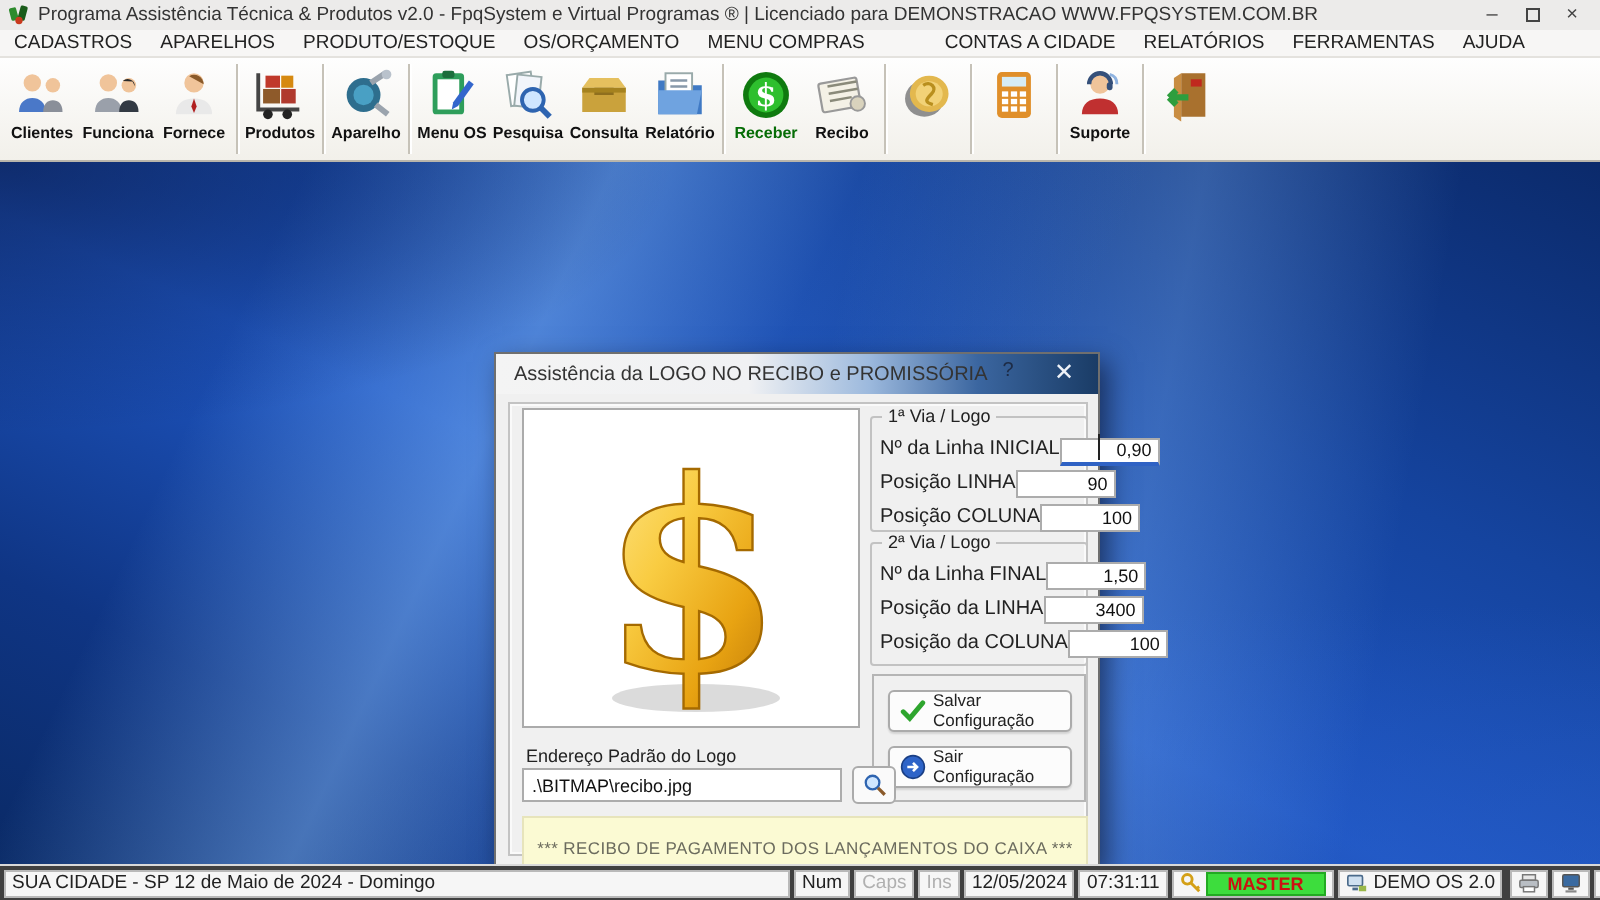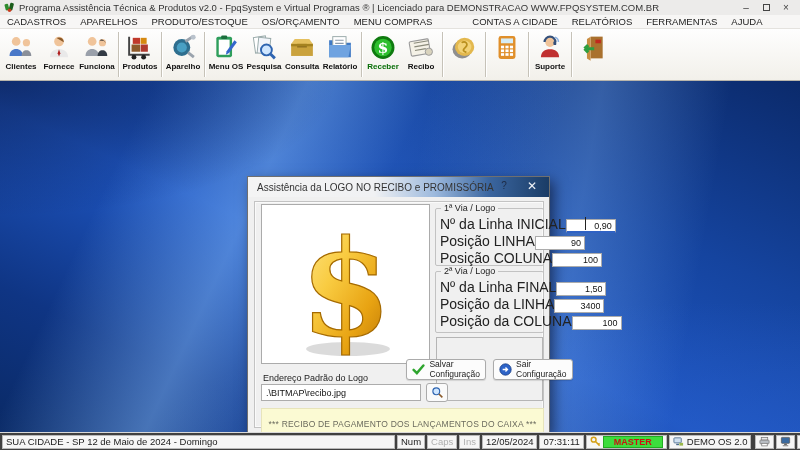--- a/index.html
+++ b/index.html
@@ -44,29 +44,29 @@
   .dlg-close { position:absolute; right:9px; top:2px; font-size:12px; color:#eef2f8; width:16px; text-align:center; }
   .dlg-frame { position:absolute; left:6px; right:5px; top:24px; bottom:5px; border:1px solid #c3c3c3; box-shadow:0 0 0 1px #fafafa inset; }
 
   .img-box { position:absolute; left:13px; top:27px; width:169px; height:160px; background:#ffffff; border:1px solid #ababab; display:flex; align-items:center; justify-content:center; }
   .img-box svg { width:130px; height:150px; }
 
   .grp { position:absolute; left:187px; width:109px; border:1px solid #c2c2c2; border-radius:2px; }
   .grp-title { position:absolute; top:-6px; left:5px; background:#f0f0f0; padding:0 3px; font-size:9px; color:#222; line-height:11px; }
   .grp .rows { padding:8px 4px 3px 4px; display:flex; flex-direction:column; gap:3px; }
   .frow { display:flex; align-items:center; justify-content:space-between; height:14px; }
-  .flabel { font-size:14px; color:#222; white-space:nowrap; }
+  .flabel { font-size:10px; color:#222; white-space:nowrap; }
   .fwrap { position:relative; flex:0 0 auto; }
   .finput { width:50px; height:14px; border:1px solid #acacac; background:#fff; font-size:9px; text-align:right; padding-right:3px; font-family:"Liberation Sans",sans-serif; color:#111; }
   .fwrap.focused .finput { border-bottom:2px solid #2f62c4; }
   .fwrap.focused::after { content:""; position:absolute; left:19px; top:2px; bottom:3px; width:1px; background:#222; }
   .grp1 { top:31px; height:58px; }
   .grp2 { top:94px; height:62px; }
 
-  .btn-box { position:absolute; left:188px; top:160px; width:107px; height:64px; border:1px solid #b5b5b5; display:flex; flex-direction:row; align-items:center; justify-content:center; gap:7px; background:#f0f0f0; }
+  .btn-box { position:absolute; left:188px; top:160px; width:107px; height:64px; border:1px solid #b5b5b5; display:flex; flex-direction:column; align-items:center; justify-content:center; gap:7px; background:#f0f0f0; }
   .dbtn { width:92px; height:21px; background:#fcfcfc; border:1px solid #ababab; border-radius:3px; display:flex; align-items:center; gap:4px; padding:0 5px; font-size:8.5px; color:#222; box-shadow:0 1px 1px rgba(0,0,0,0.12); }
   .dbtn svg { width:13px; height:13px; flex:0 0 auto; }
 
   .path-label { position:absolute; left:15px; top:196px; font-size:9px; color:#222; }
   .path-input { position:absolute; left:13px; top:207px; width:160px; height:17px; border:1px solid #acacac; background:#fff; font-size:9px; padding-left:4px; font-family:"Liberation Sans",sans-serif; color:#111; }
   .mag-btn { position:absolute; left:178px; top:206px; width:22px; height:19px; background:#fafafa; border:1px solid #ababab; border-radius:3px; display:flex; align-items:center; justify-content:center; }
   .mag-btn svg { width:13px; height:13px; }
 
   .banner { position:absolute; left:13px; top:231px; width:283px; height:31px; background:#fbfad3; border:1px solid #e7e4bb; display:flex; align-items:center; justify-content:center; font-size:8.5px; color:#6b6b5e; letter-spacing:0.2px; white-space:nowrap; }
 
@@ -118,37 +118,37 @@
       <circle cx="8" cy="7" r="3.6" fill="#f0c49a"></circle>
         <path d="M2.5 19c0-4 2.6-5.8 5.5-5.8s5.5 1.8 5.5 5.8z" fill="#4a78c8"></path>
       <circle cx="16.5" cy="8" r="3" fill="#f0c49a"></circle>
         <path d="M12.5 19c0-3.3 1.8-4.8 4-4.8s4 1.5 4 4.8z" fill="#8a8f99"></path>
     </svg>
     <span class="tlabel">Clientes</span>
   </div>
 
   <div class="tbtn">
     <svg viewBox="0 0 24 24">
-      <circle cx="12" cy="7" r="4" fill="#f0c49a"></circle>
-        <path d="M10 4.2a4 4 0 0 1 6 3.4z" fill="#8a5a2a"></path>
-      <path d="M4.5 20c0-4.6 3.2-6.6 7.5-6.6s7.5 2 7.5 6.6z" fill="#e9e9e9"></path>
-      <path d="M12 13.4l1.1 3.4-1.1 2.6-1.1-2.6z" fill="#b02020"></path>
-    </svg>
-    <span class="tlabel">Fornece</span>
-  </div>
-
-  <div class="tbtn">
-    <svg viewBox="0 0 24 24">
       <circle cx="8" cy="7" r="3.6" fill="#f0c49a"></circle>
         <path d="M2.5 19c0-4 2.6-5.8 5.5-5.8s5.5 1.8 5.5 5.8z" fill="#9aa0aa"></path>
       <circle cx="16.5" cy="8" r="3" fill="#f0c49a"></circle>
         <path d="M14 6.2a3 3 0 0 1 5 2.2l-1-2z" fill="#2a2a2a"></path>
       <path d="M12.5 19c0-3.3 1.8-4.8 4-4.8s4 1.5 4 4.8z" fill="#333a44"></path>
     </svg>
     <span class="tlabel">Funciona</span>
+  </div>
+
+  <div class="tbtn">
+    <svg viewBox="0 0 24 24">
+      <circle cx="12" cy="7" r="4" fill="#f0c49a"></circle>
+        <path d="M10 4.2a4 4 0 0 1 6 3.4z" fill="#8a5a2a"></path>
+      <path d="M4.5 20c0-4.6 3.2-6.6 7.5-6.6s7.5 2 7.5 6.6z" fill="#e9e9e9"></path>
+      <path d="M12 13.4l1.1 3.4-1.1 2.6-1.1-2.6z" fill="#b02020"></path>
+    </svg>
+    <span class="tlabel">Fornece</span>
   </div>
 
   <div class="tsep"></div>
 
   <div class="tbtn">
     <svg viewBox="0 0 24 24">
       <rect x="6" y="4" width="6" height="5" fill="#c0392b"></rect>
         <rect x="12.5" y="4" width="5" height="5" fill="#d68910"></rect>
       <rect x="5" y="9.5" width="7" height="6" fill="#8e5a2a"></rect>
         <rect x="12.5" y="9.5" width="6" height="6" fill="#b03a2e"></rect>

